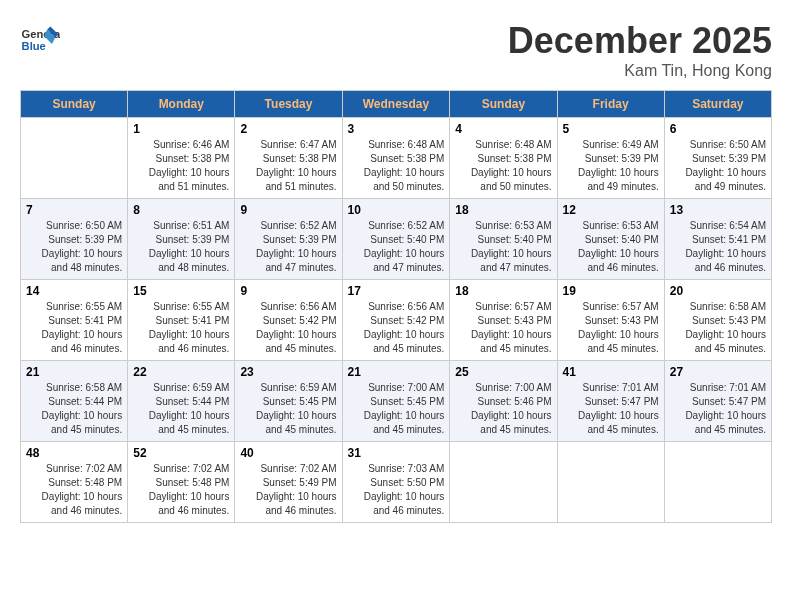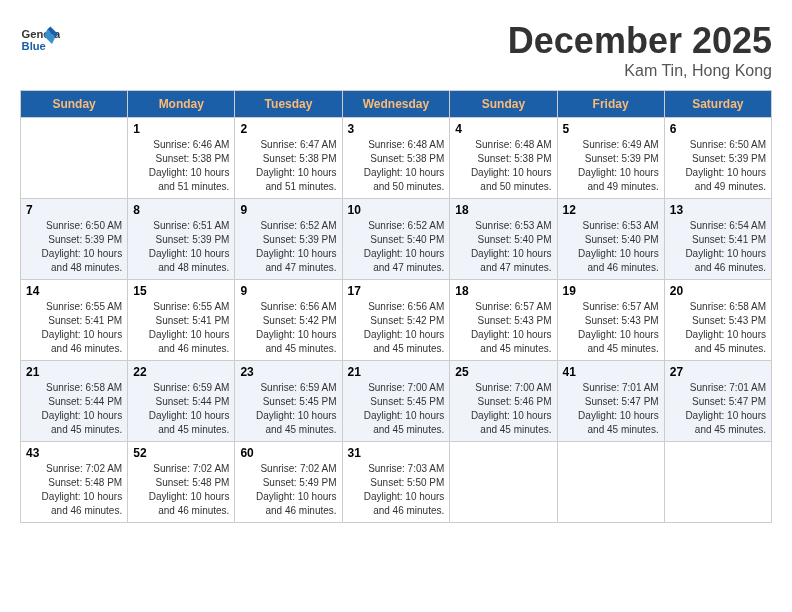--- a/index.html
+++ b/index.html
@@ -228,29 +228,29 @@
           <div class="day-number">41</div>
           <div class="day-info">Sunrise: 7:01 AM<br>Sunset: 5:47 PM<br>Daylight: 10 hours and 45 minutes.</div>
         </td>
         <td>
           <div class="day-number">27</div>
           <div class="day-info">Sunrise: 7:01 AM<br>Sunset: 5:47 PM<br>Daylight: 10 hours and 45 minutes.</div>
         </td>
       </tr>
       <tr>
         <td>
-          <div class="day-number">43</div>
+          <div class="day-number">48</div>
           <div class="day-info">Sunrise: 7:02 AM<br>Sunset: 5:48 PM<br>Daylight: 10 hours and 46 minutes.</div>
         </td>
         <td>
           <div class="day-number">52</div>
           <div class="day-info">Sunrise: 7:02 AM<br>Sunset: 5:48 PM<br>Daylight: 10 hours and 46 minutes.</div>
         </td>
         <td>
-          <div class="day-number">60</div>
+          <div class="day-number">40</div>
           <div class="day-info">Sunrise: 7:02 AM<br>Sunset: 5:49 PM<br>Daylight: 10 hours and 46 minutes.</div>
         </td>
         <td>
           <div class="day-number">31</div>
           <div class="day-info">Sunrise: 7:03 AM<br>Sunset: 5:50 PM<br>Daylight: 10 hours and 46 minutes.</div>
         </td>
         <td class="empty-cell"></td>
         <td class="empty-cell"></td>
         <td class="empty-cell"></td>
       </tr>

